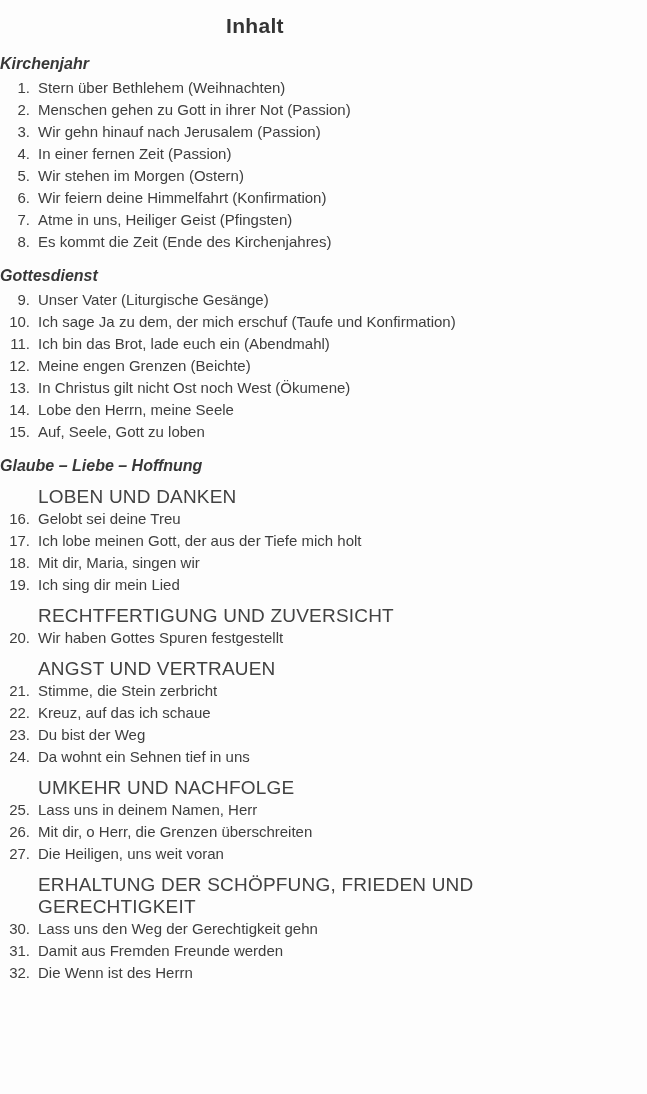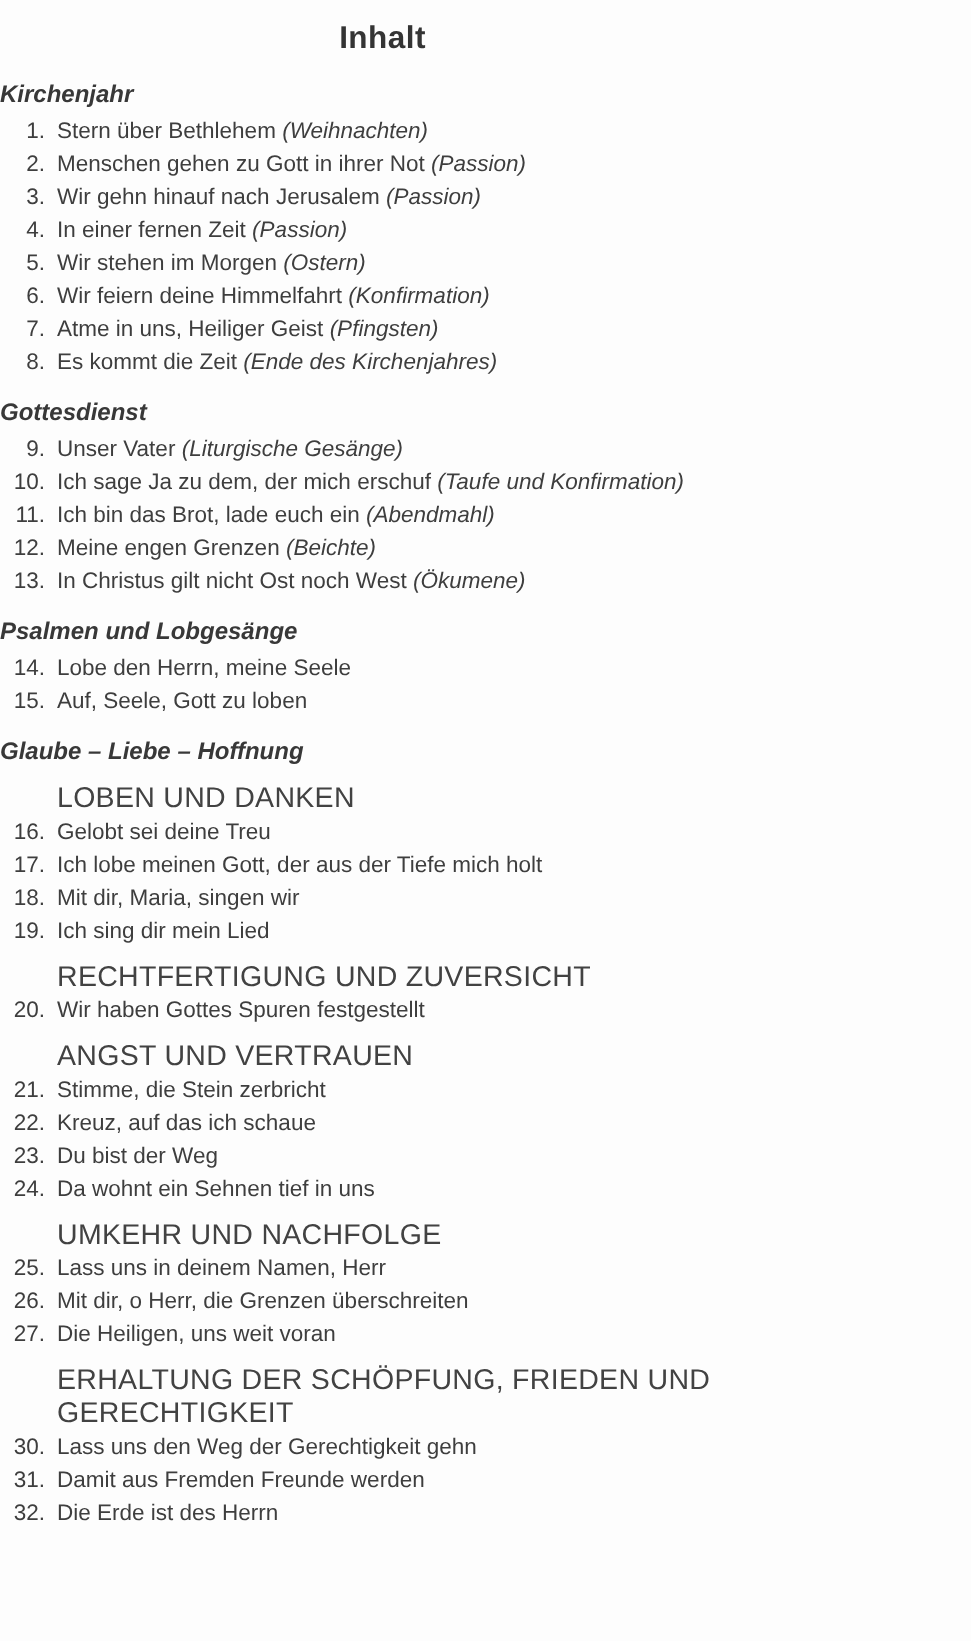--- a/index.html
+++ b/index.html
@@ -59,21 +59,20 @@
     flex: 0 0 30px;
     width: 30px;
     text-align: right;
     white-space: pre;
   }
   .item-text {
     margin-left: 8px;
     white-space: nowrap;
   }
   .note {
-    font-style: italic;
   }
 </style>
 </head>
 <body>
 
 <div class="page">
   <h1 class="title">Inhalt</h1>
   <div class="content">
       <div class="section">
         <div class="section-heading">Kirchenjahr</div>
@@ -131,21 +130,20 @@
             <span class="item-num">12.</span>
             <span class="item-text"><span>Meine engen Grenzen</span> <span class="note">(Beichte)</span></span>
           </div>
           <div class="item">
             <span class="item-num">13.</span>
             <span class="item-text"><span>In Christus gilt nicht Ost noch West</span> <span class="note">(Ökumene)</span></span>
           </div>
         </div>
       </div>
       <div class="section">
-        <div class="section-heading">Psalmen und Lobgesänge</div>
         <div class="group">
           <div class="item">
             <span class="item-num">14.</span>
             <span class="item-text"><span>Lobe den Herrn, meine Seele</span></span>
           </div>
           <div class="item">
             <span class="item-num">15.</span>
             <span class="item-text"><span>Auf, Seele, Gott zu loben</span></span>
           </div>
         </div>
@@ -217,18 +215,18 @@
           <div class="item">
             <span class="item-num">30.</span>
             <span class="item-text"><span>Lass uns den Weg der Gerechtigkeit gehn</span></span>
           </div>
           <div class="item">
             <span class="item-num">31.</span>
             <span class="item-text"><span>Damit aus Fremden Freunde werden</span></span>
           </div>
           <div class="item">
             <span class="item-num">32.</span>
-            <span class="item-text"><span>Die Erde ist des Herrn</span></span>
+            <span class="item-text"><span>Die Wenn ist des Herrn</span></span>
           </div>
         </div>
       </div>
     </div>
 </div>
 
 </body></html>

